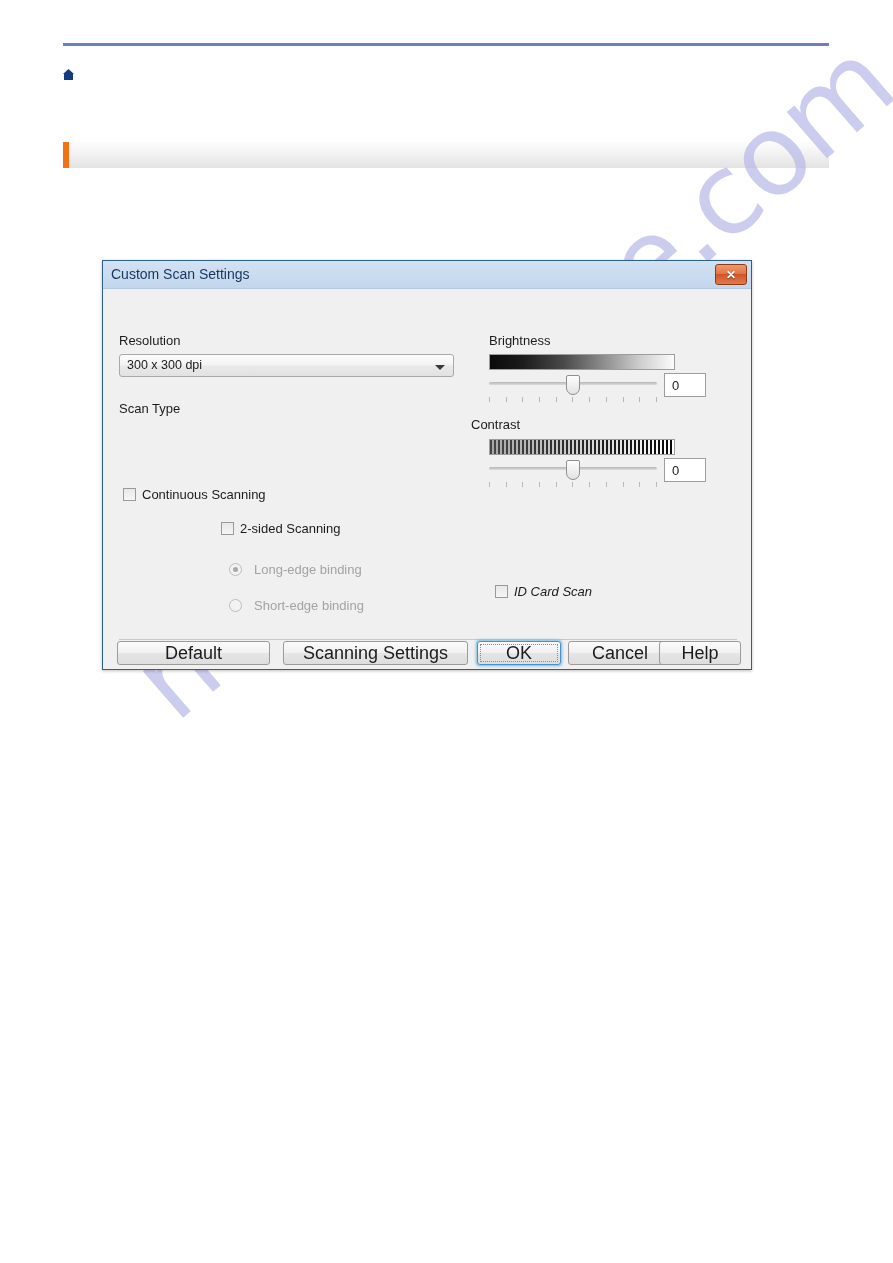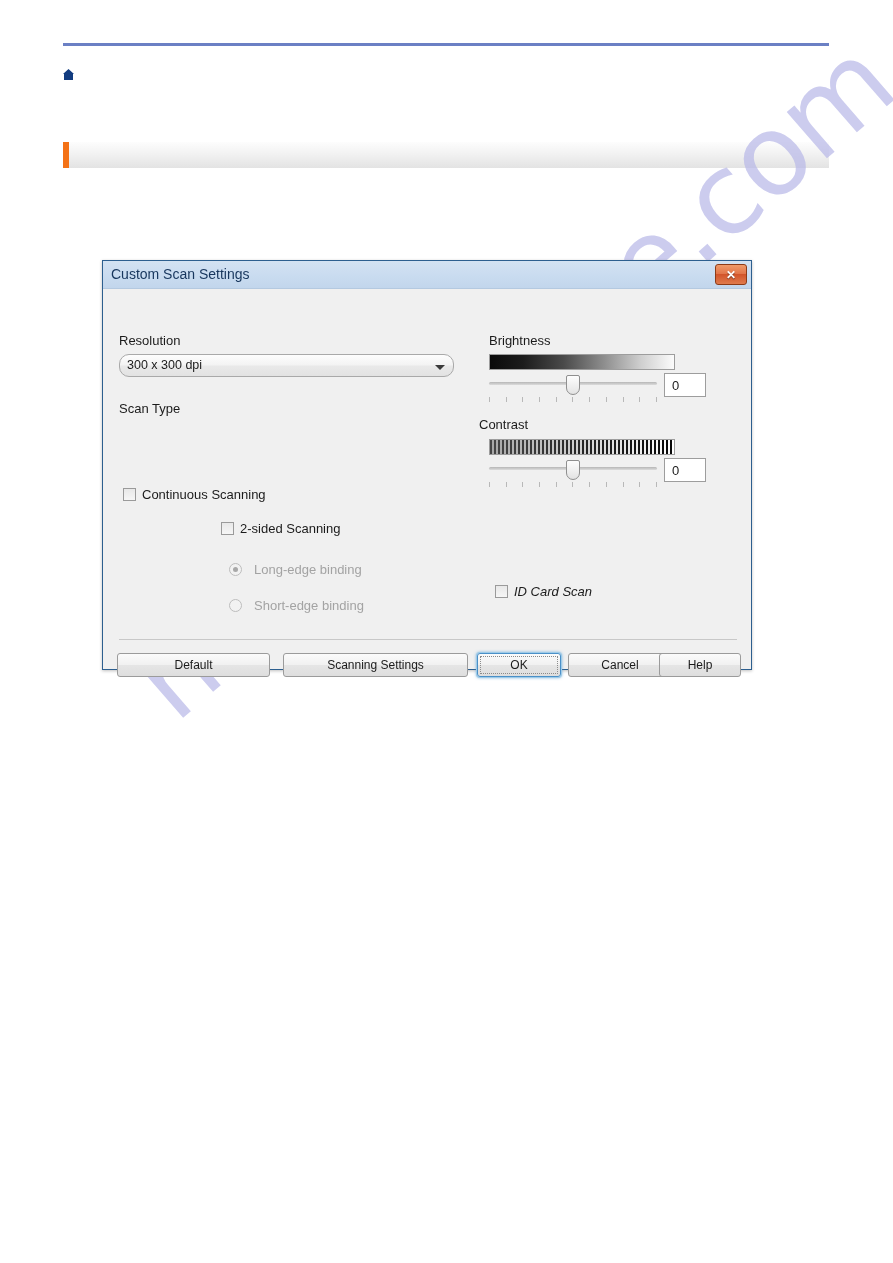--- a/index.html
+++ b/index.html
@@ -137,21 +137,21 @@
   
   .fld-label {
     position: absolute;
     font-size: 13px;
     color: #1b1b1b;
   }
   .combo {
     position: absolute;
     height: 23px;
     border: 1px solid #a9a9a9;
-    border-radius: 10px;
+    border-radius: 3px;
     background: linear-gradient(to bottom, #fdfdfd 0%, #f3f3f3 48%, #e9e9e9 52%, #e2e2e2 100%);
     box-sizing: border-box;
     cursor: pointer;
   }
   .combo .combo-text {
     position: absolute;
     left: 7px;
     top: 3px;
     font-size: 12.5px;
     color: #1b1b1b;
@@ -347,27 +347,27 @@
   .separator {
     position: absolute;
     left: 16px;
     top: 350px;
     width: 618px;
     height: 1px;
     background: #c8c8c8;
   }
   .btn {
     position: absolute;
-    top: 364px;
+    top: 352px;
     height: 24px;
     border: 1px solid #9b9b9b;
     border-radius: 3px;
     background: linear-gradient(to bottom, #fbfbfb 0%, #f1f1f1 48%, #e5e5e5 52%, #dedede 100%);
     box-sizing: border-box;
-    font-size: 12px;
+    font-size: 18px;
     color: #1b1b1b;
     display: flex;
     align-items: center;
     justify-content: center;
     cursor: pointer;
   }
   .btn.focused {
     border: 1px solid #4a90c8;
     box-shadow: 0 0 0 1px #9ecbe8, 0 0 3px 1px rgba(88,160,214,.7);
   }
@@ -450,21 +450,21 @@
           <i></i>
           <i></i>
           <i></i>
           <i></i>
       </div>
     </div>
     <div class="value-box" style="left:561px; top:84px;">
       <div class="v">0</div>
     </div>
 
-    <div class="fld-label" style="left:376px; top:128px;">Contrast</div>
+    <div class="fld-label" style="left:368px; top:128px;">Contrast</div>
     <div class="stripe-bar" style="left:386px; top:150px; width:186px;">
         <i style="background: rgb(70, 70, 70);"></i>
         <i style="background: rgb(168, 168, 168);"></i>
         <i style="background: rgb(69, 69, 69);"></i>
         <i style="background: rgb(170, 170, 170);"></i>
         <i style="background: rgb(67, 67, 67);"></i>
         <i style="background: rgb(172, 172, 172);"></i>
         <i style="background: rgb(66, 66, 66);"></i>
         <i style="background: rgb(174, 174, 174);"></i>
         <i style="background: rgb(64, 64, 64);"></i>

